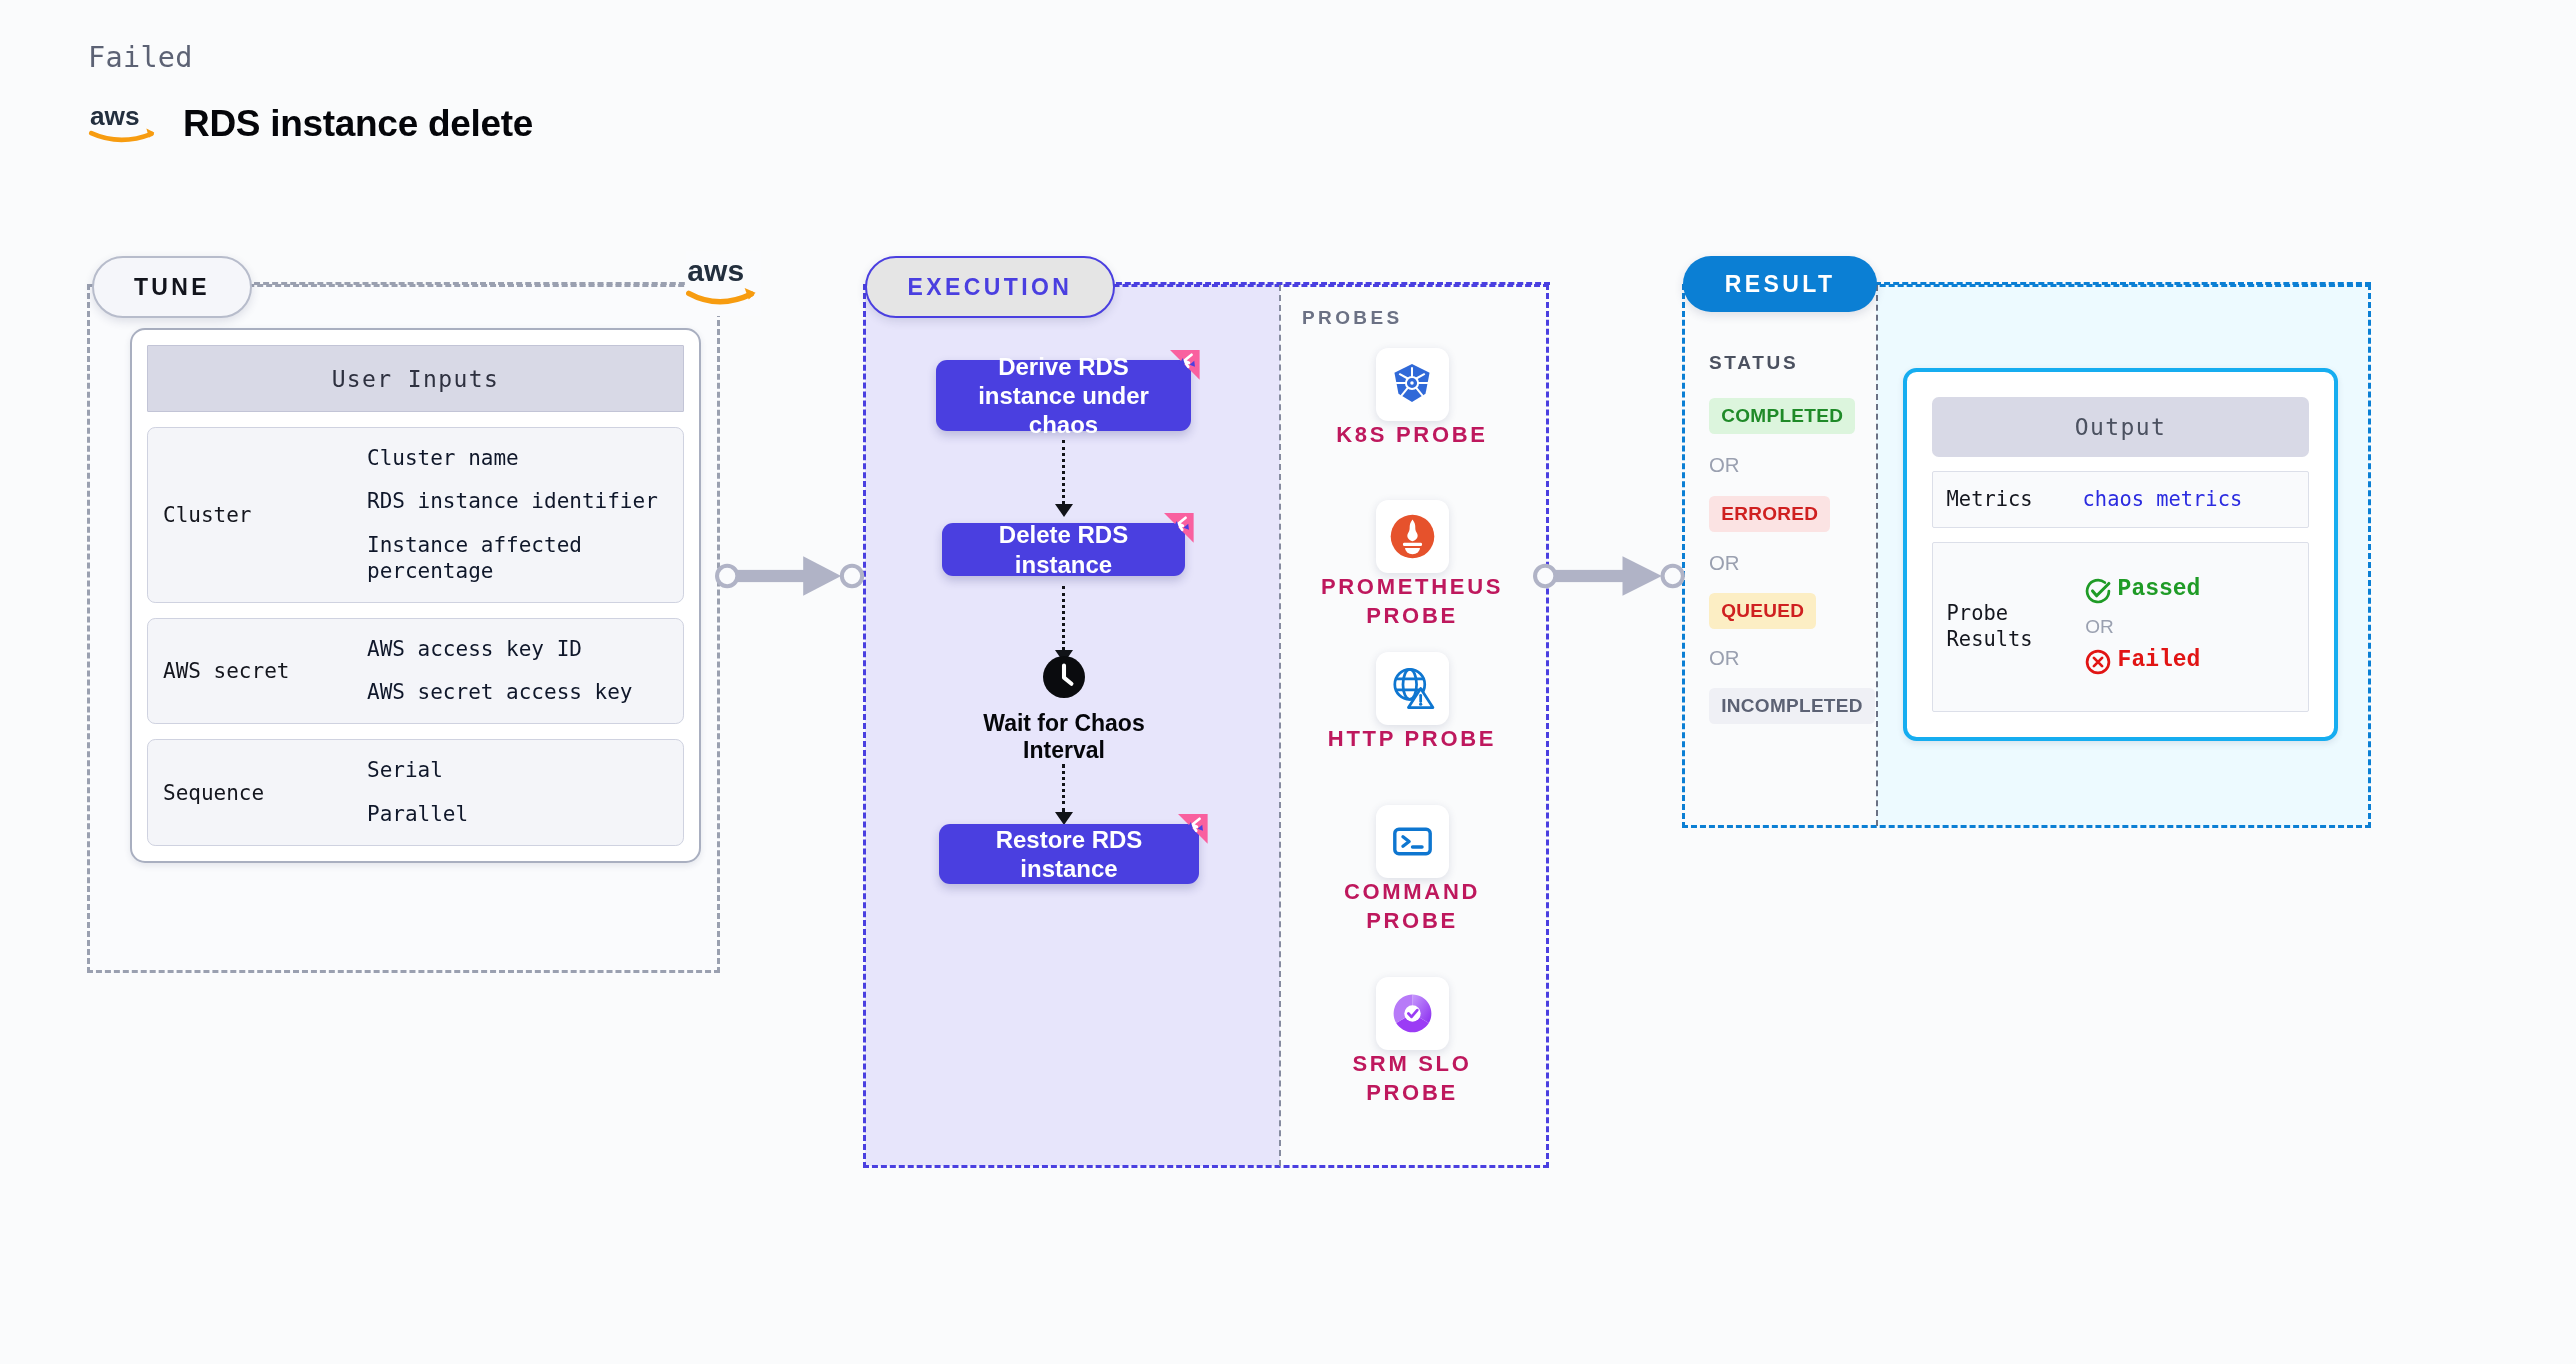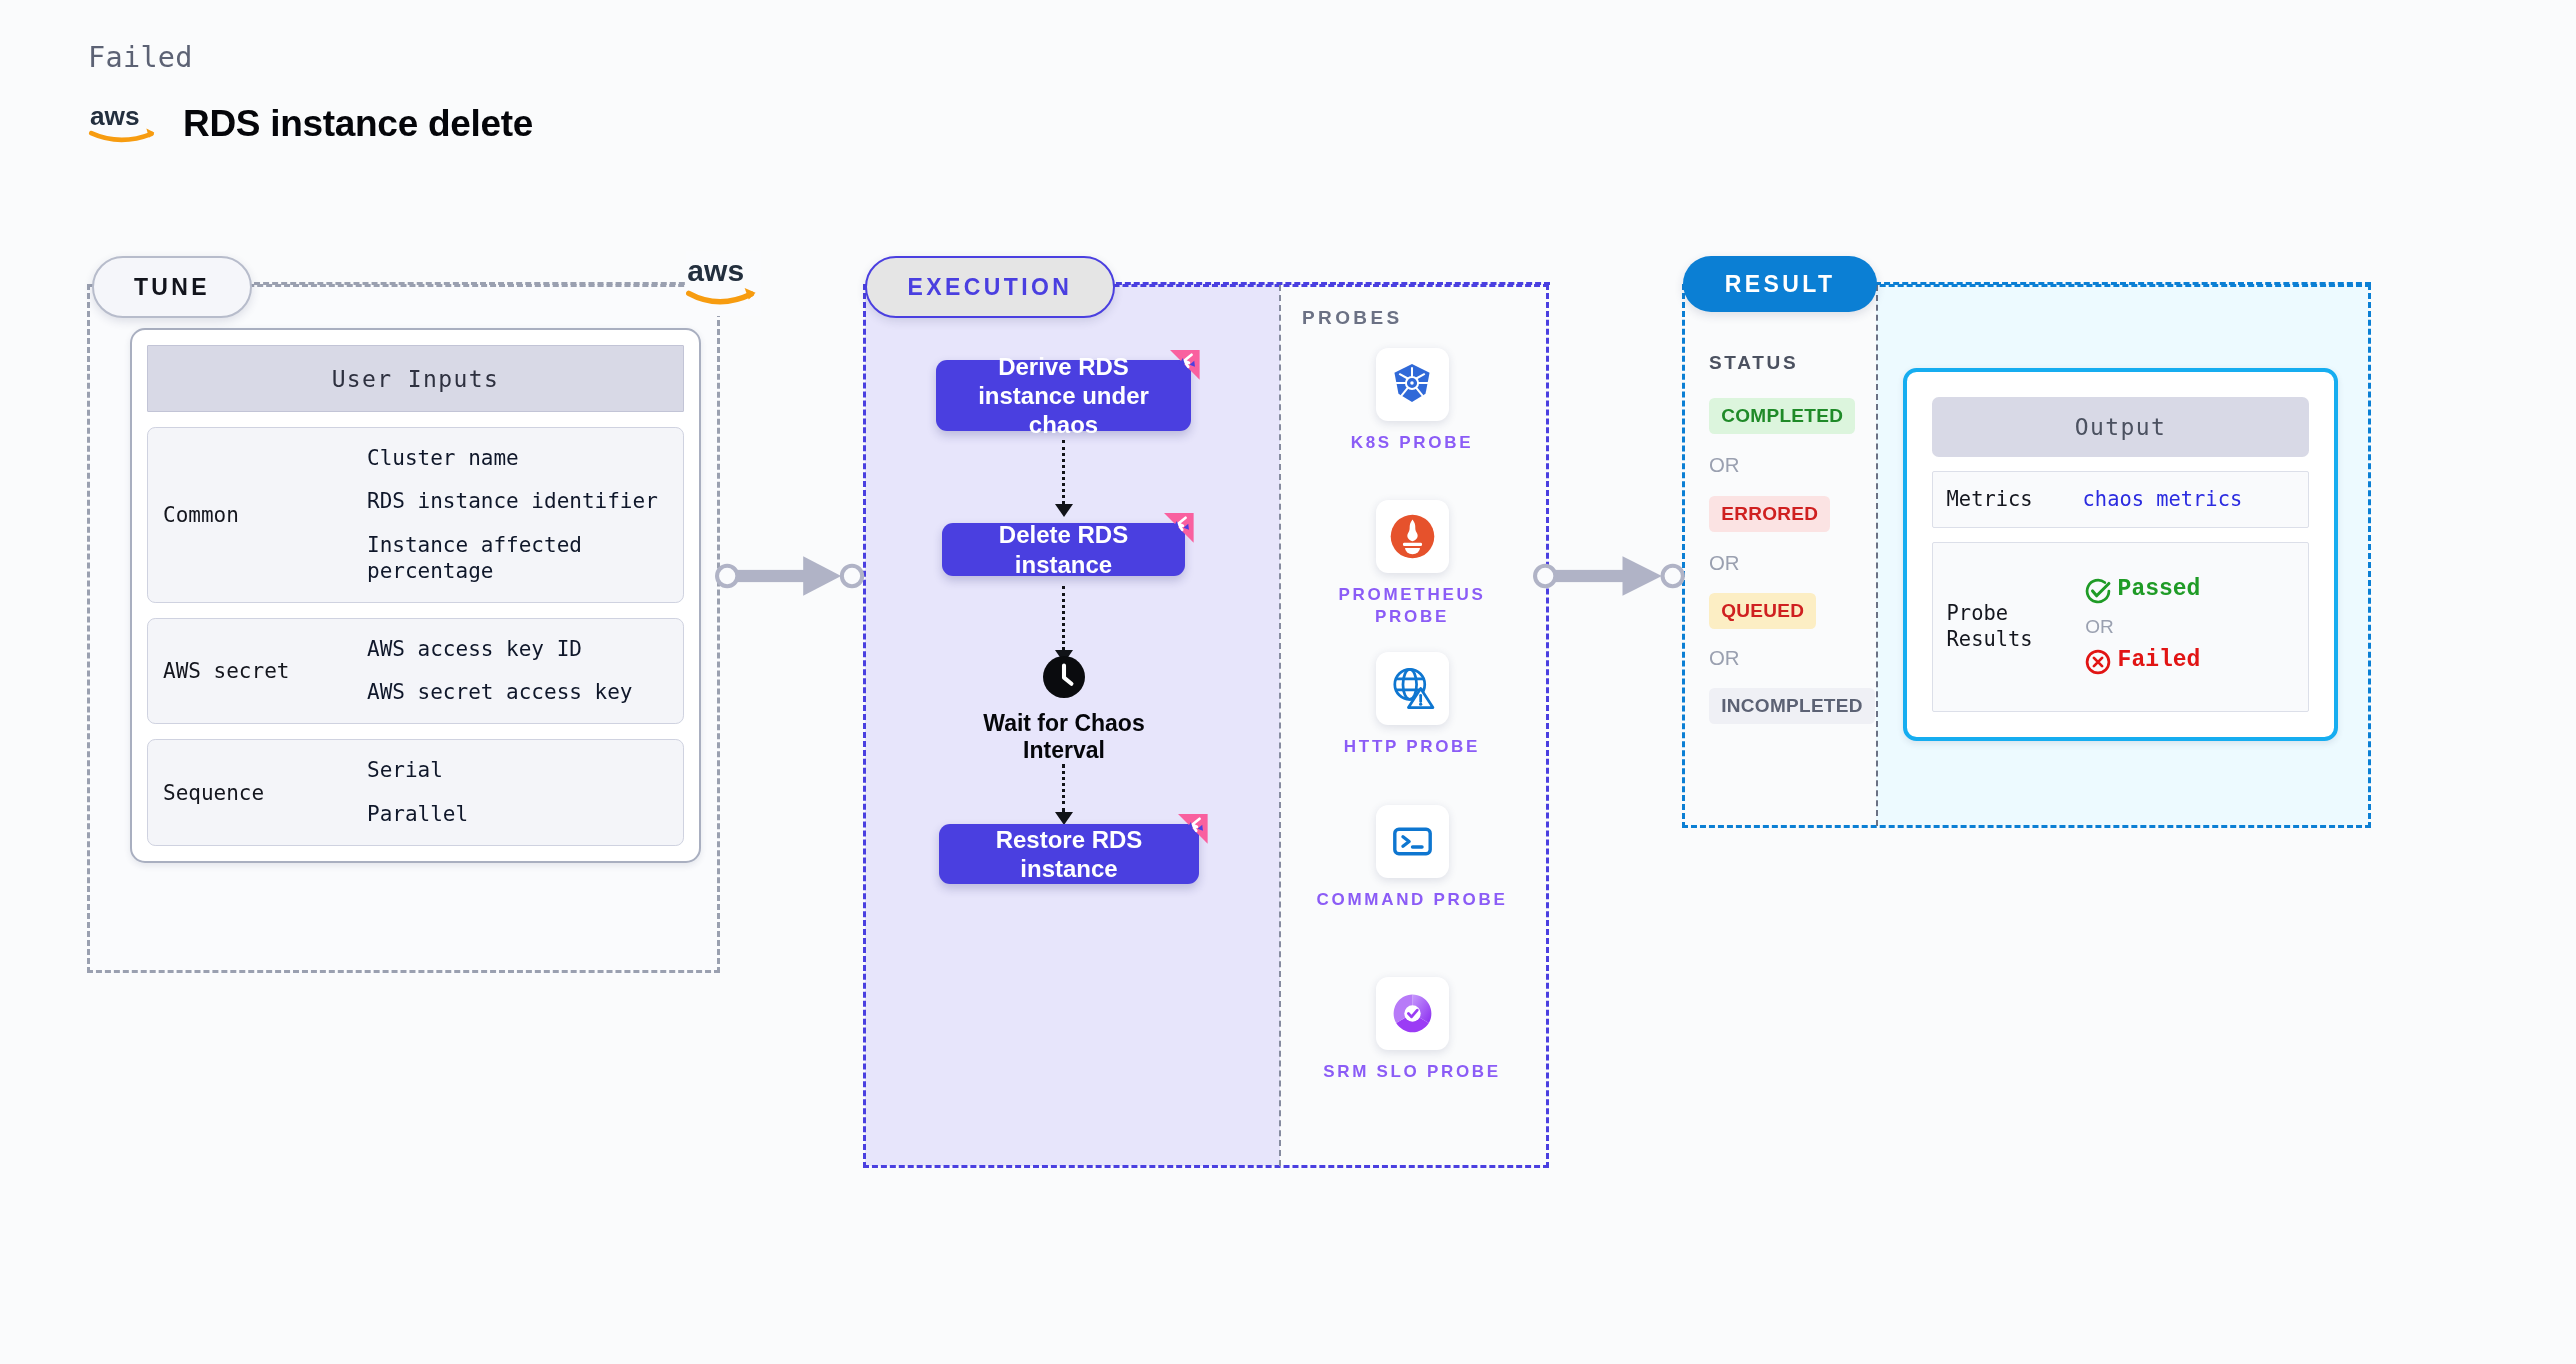--- a/index.html
+++ b/index.html
@@ -180,22 +180,22 @@
     font-size: 19px; font-weight: 700; color: #6b7184; letter-spacing: 3.4px;
   }
   .probe-item { position: absolute; width: 204px; text-align: center; }
   .probe-tile {
     width: 73px; height: 73px; margin: 0 auto;
     background: #ffffff; border-radius: 12.2px;
     box-shadow: 0 2.7px 8.2px rgba(40,50,90,.13);
     display: flex; align-items: center; justify-content: center;
   }
   .probe-label {
-    margin-top: 11px; font-size: 17px; font-weight: 700;
-    color: #8b5cf6; letter-spacing: 2.7px; line-height: 1.3;
+    font-size: 22px; font-weight: 700;
+    color: #be185d; letter-spacing: 2.7px; line-height: 1.3;
   }
   #probe-0 { left: 1310px; top: 348px; }
   #probe-1 { left: 1310px; top: 500px; }
   #probe-2 { left: 1310px; top: 652px; }
   #probe-3 { left: 1310px; top: 805px; }
   #probe-4 { left: 1310px; top: 977px; }
 
   
   #status-title {
     position: absolute; left: 1709px; top: 352px;
@@ -278,21 +278,21 @@
 <svg id="aws-logo-side" viewBox="0 0 110 95">
   <text x="2" y="44" font-family="Liberation Sans, sans-serif" font-size="44" font-weight="700" fill="#232f3e">aws</text>
   <path d="M4 62 Q 48 86 96 63" stroke="#f79c10" stroke-width="8" fill="none" stroke-linecap="round"></path>
   <path d="M86 54 L102 61 L92 71 Z" fill="#f79c10"></path>
 </svg>
 
 <div id="user-inputs-card">
   <div id="user-inputs-header" class="mono">User Inputs</div>
 
   <div class="input-group">
-    <div class="input-group-label">Common</div>
+    <div class="input-group-label">Cluster</div>
     <div class="input-group-values">
       <div class="input-value">Cluster name</div>
       <div class="input-value">RDS instance identifier</div>
       <div class="input-value">Instance affected percentage</div>
     </div>
   </div>
 
   <div class="input-group">
     <div class="input-group-label">AWS secret</div>
     <div class="input-group-values">

